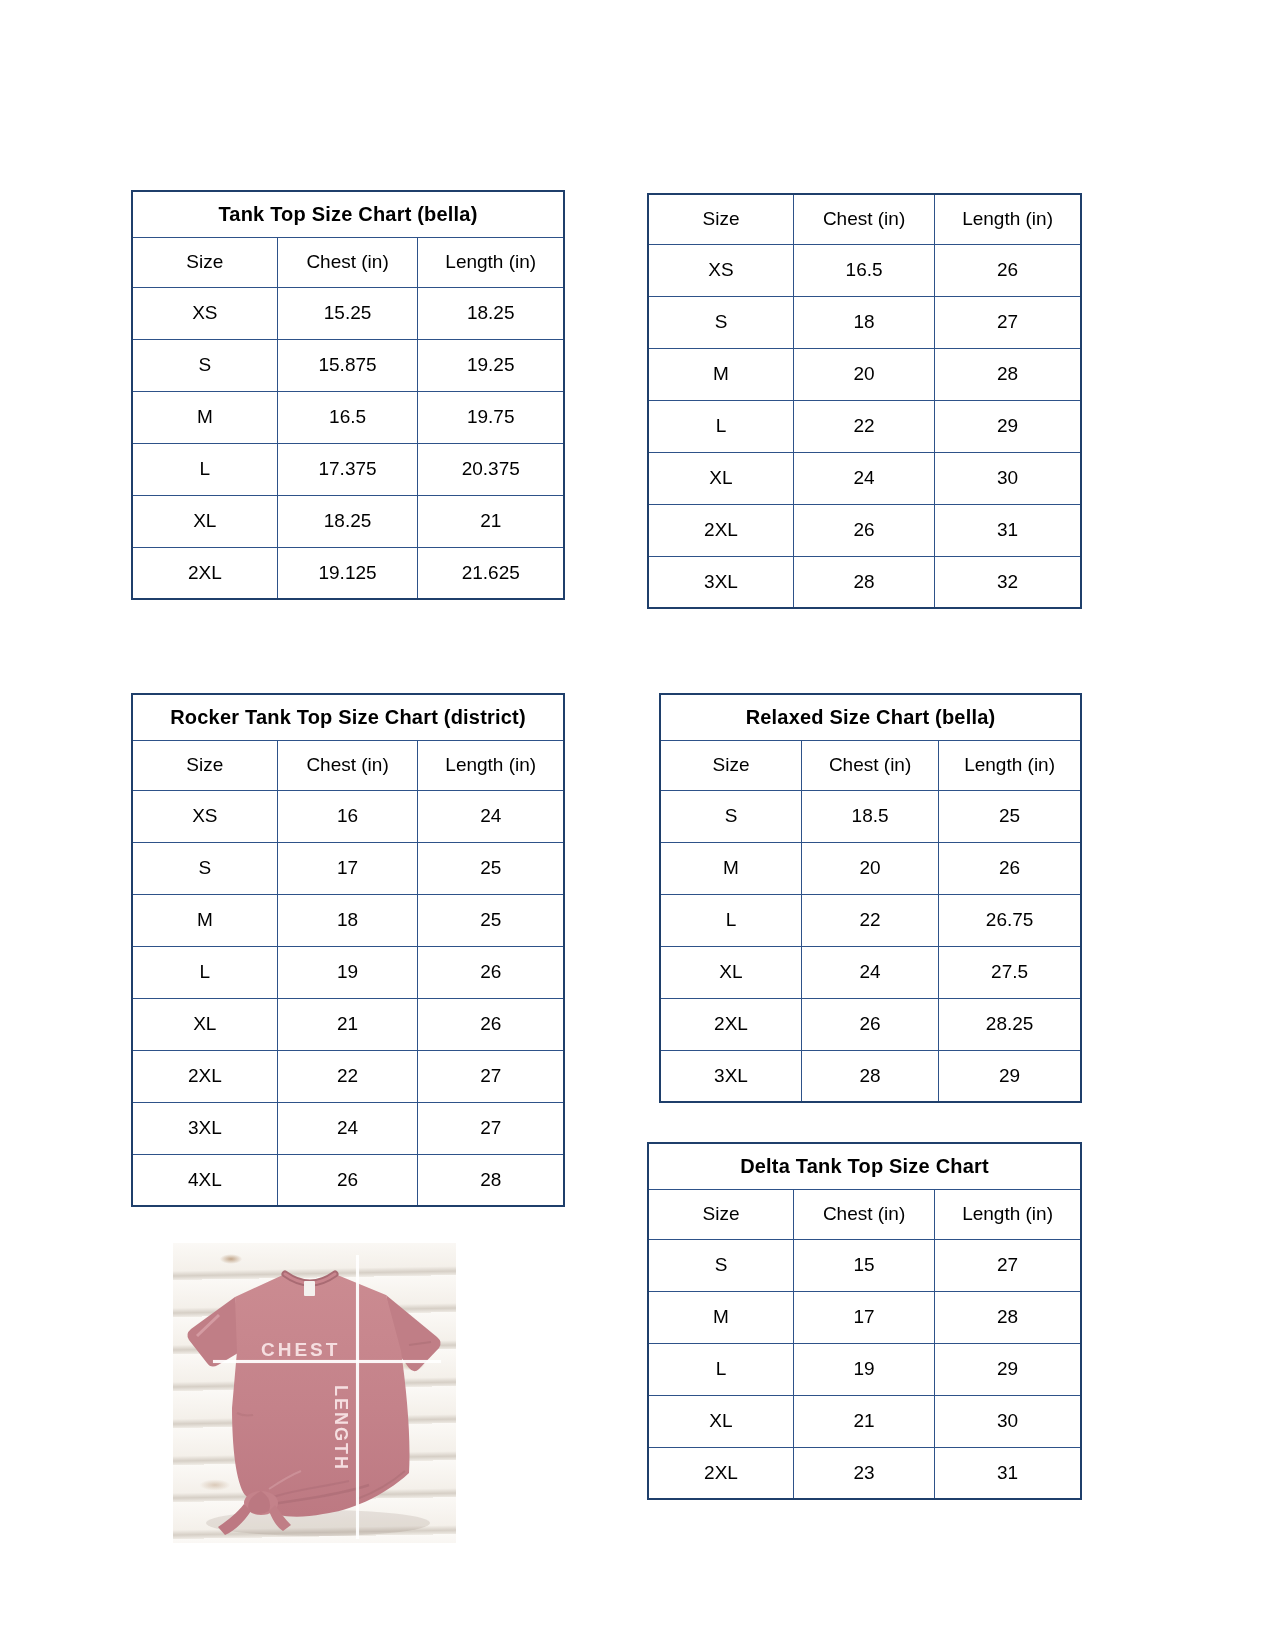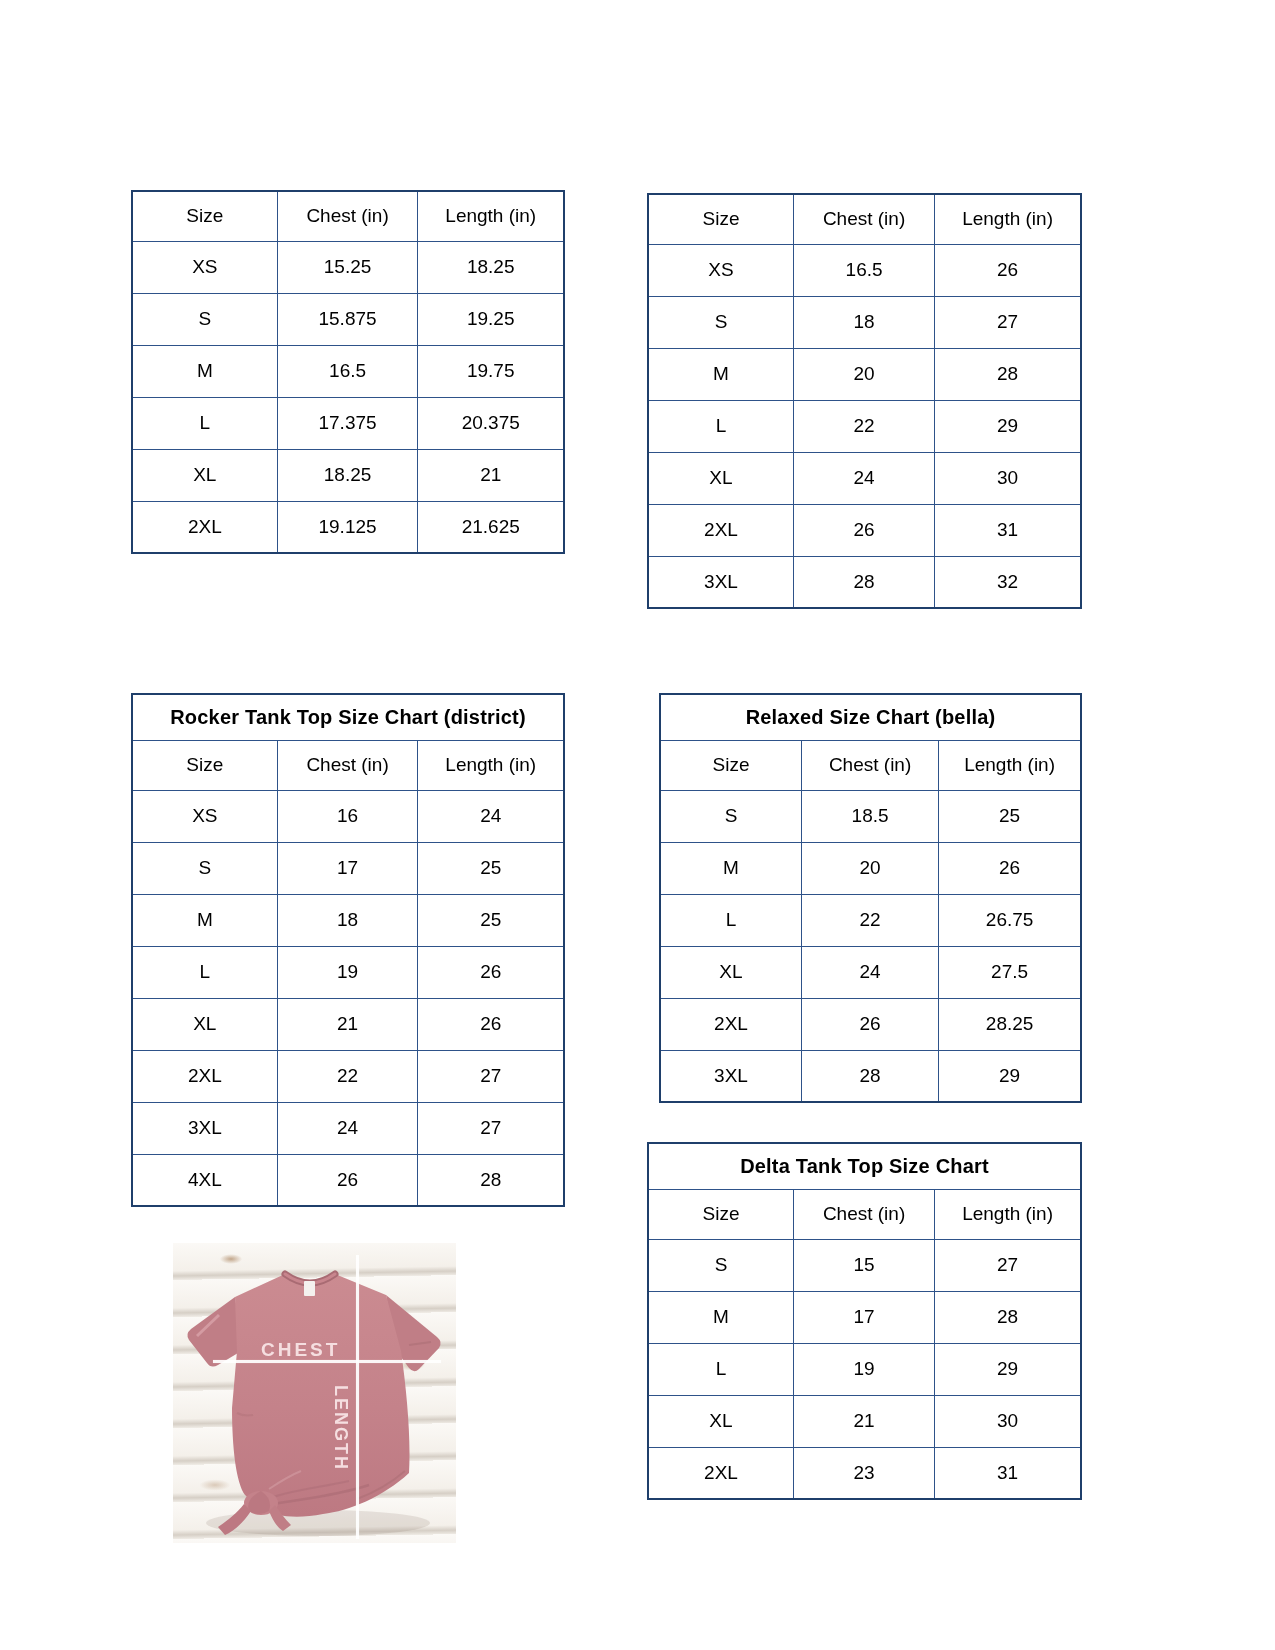--- a/index.html
+++ b/index.html
@@ -51,20 +51,23 @@
 <div class="page">
 
   <section class="size-table" style="left:131px; top:190px; width:434px;">
     <table>
       <colgroup>
           <col style="width:33.6%">
           <col style="width:32.6%">
           <col style="width:33.8%">
         </colgroup>
       <thead>
+        <tr class="title-row">
+          <th colspan="3">Tank Top Size Chart  (bella)</th>
+        </tr>
         <tr class="header-row">
           <th>Size</th>
           <th>Chest (in)</th>
           <th>Length (in)</th>
         </tr>
       </thead>
       <tbody>
           <tr>
             <td>XS</td>
             <td>15.25</td>

